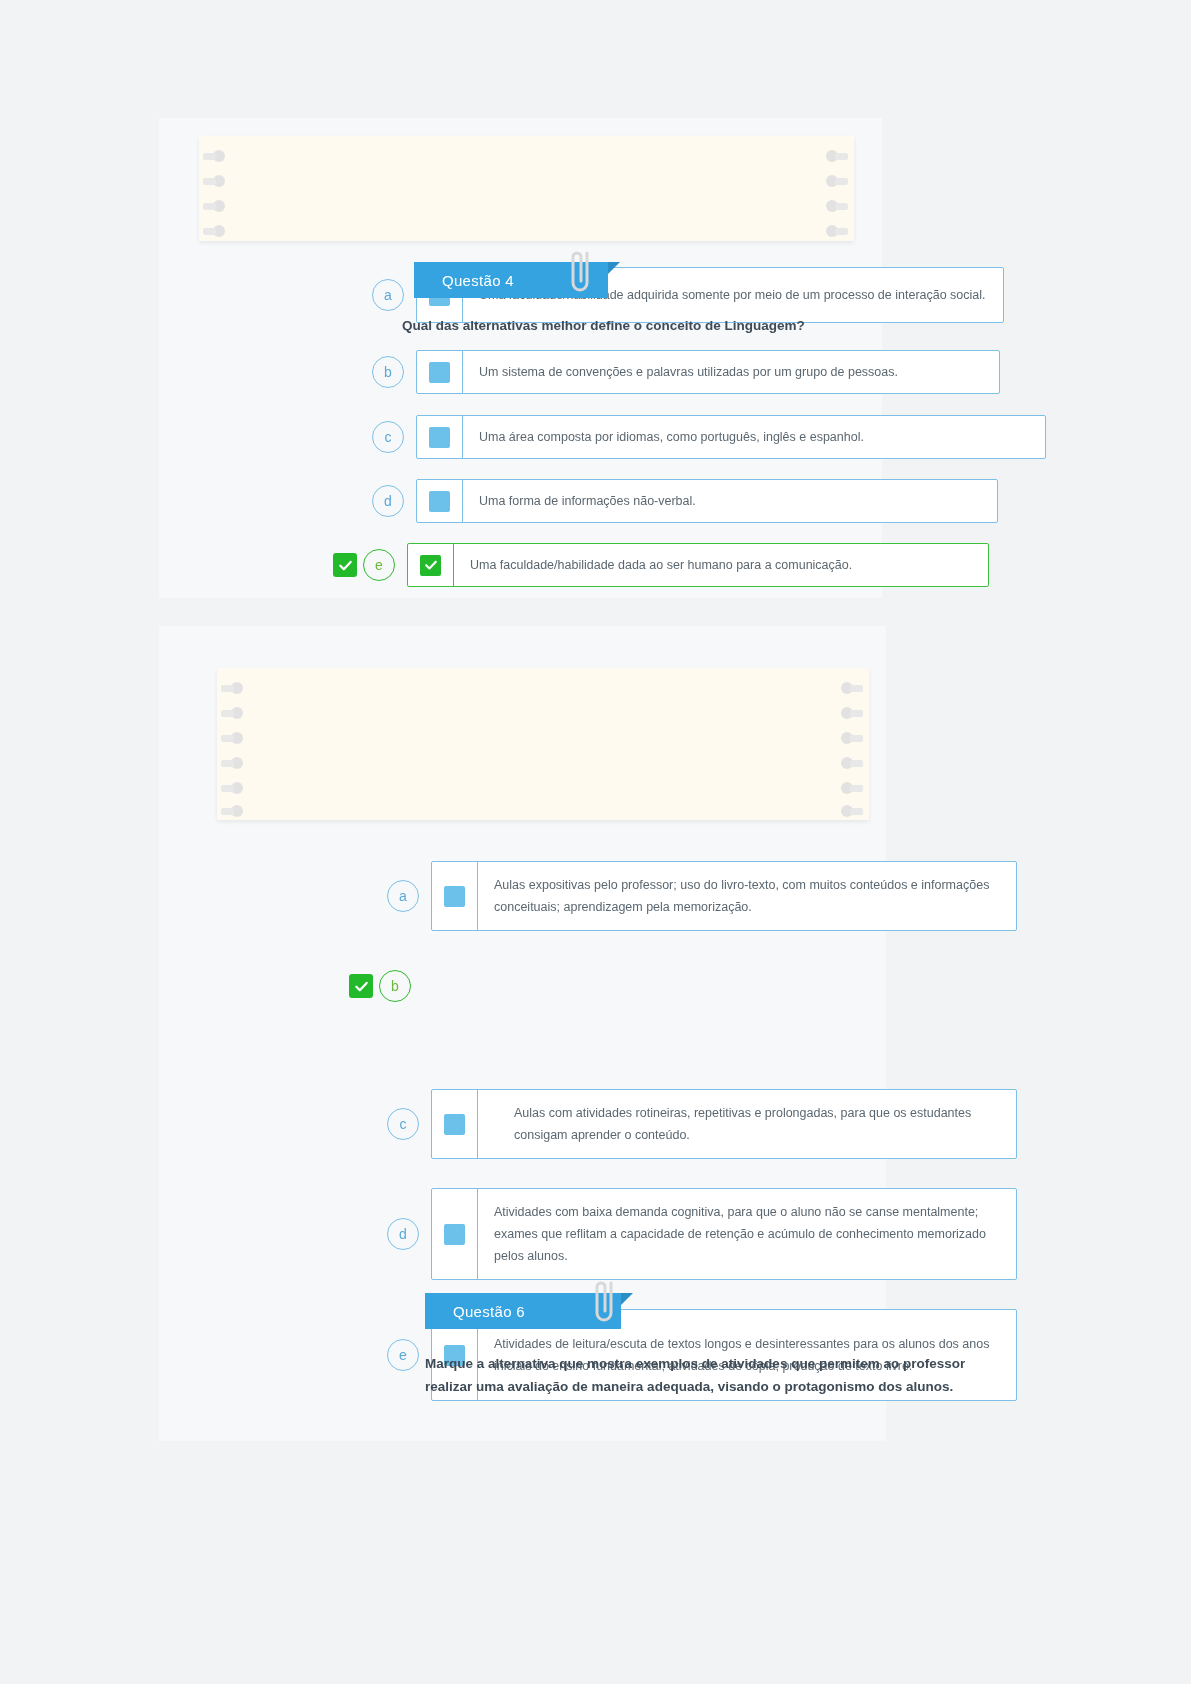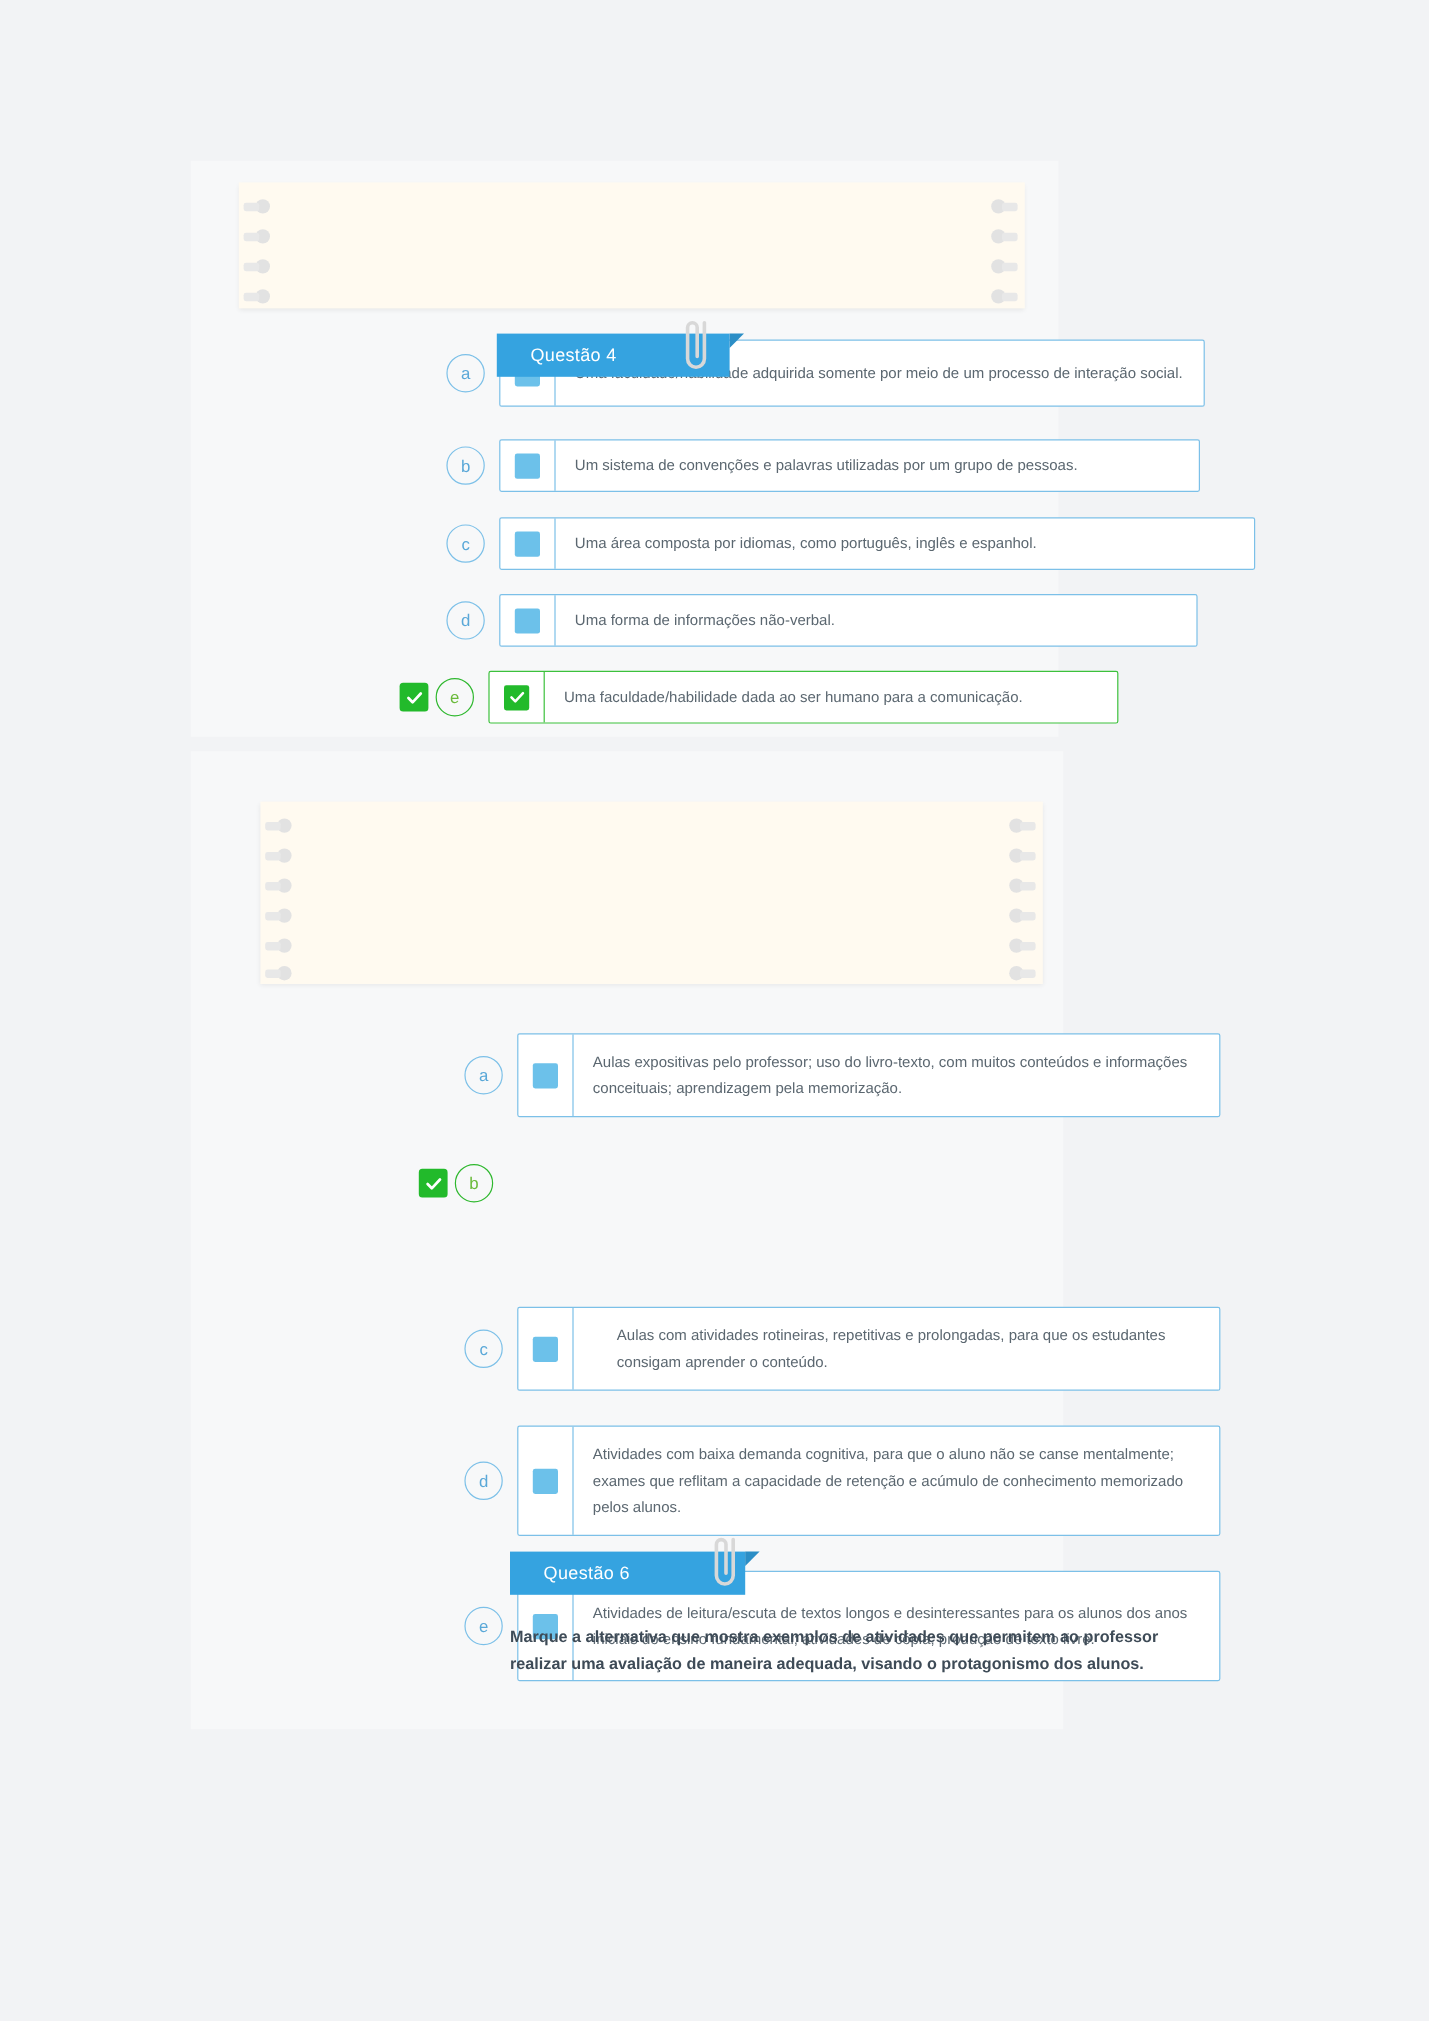--- a/index.html
+++ b/index.html
@@ -21,21 +21,21 @@
     overflow: hidden;
   }
 
   
   .q-card {
     position: absolute;
     background: #f7f8f9;
   }
   #card-q4 {
     left: 159px;
-    top: 134px;
+    top: 118px;
     width: 723px;
     height: 480px;
   }
   #card-q5 {
     left: 159px;
     top: 626px;
     width: 727px;
     height: 815px;
   }
 
@@ -280,20 +280,21 @@
       <svg viewBox="0 0 34 52" xmlns="http://www.w3.org/2000/svg">
         <path d="M24 6 L24 36 a7 7 0 0 1 -14 0 L10 10 a4 4 0 0 1 8 0 L18 34" fill="none" stroke="#d8d8d8" stroke-width="3" stroke-linecap="round" stroke-linejoin="round"></path>
       </svg>
     </div>
 
     <div class="ribbon" id="ribbon-q4">
       <span>Questão 4</span>
       <span class="fold"></span>
     </div>
 
+    <div class="q-text" id="qtext-q4">Qual das alternativas melhor define o conceito de Linguagem?</div>
 
     <div class="options" id="opts-q4">
 
       <div class="option-row" style="left:183px; top:149px;">
         <div class="sel-flag-spacer"></div>
         <div class="letter">a</div>
         <div class="answer-box" style="width:588px; min-height:56px;">
           <div class="cb-cell">
             <div class="cb"></div>
           </div>
@@ -334,21 +335,21 @@
         </div>
       </div>
 
       <div class="option-row selected" style="left:174px; top:425px;">
         <div class="sel-flag">
           <svg viewBox="0 0 16 16" xmlns="http://www.w3.org/2000/svg">
             <path d="M2.5 8.2 L6.2 12 L13.5 4.2" fill="none" stroke="#ffffff" stroke-width="2.4" stroke-linecap="round" stroke-linejoin="round"></path>
           </svg>
         </div>
         <div class="letter">e</div>
-        <div class="answer-box" style="width:525px; min-height:38px;">
+        <div class="answer-box" style="width:582px; min-height:38px;">
           <div class="cb-cell">
             <div class="cb checked">
               <svg viewBox="0 0 16 16" xmlns="http://www.w3.org/2000/svg">
                 <path d="M2.5 8.2 L6.2 12 L13.5 4.2" fill="none" stroke="#ffffff" stroke-width="2.4" stroke-linecap="round" stroke-linejoin="round"></path>
               </svg>
             </div>
           </div>
           <div class="answer-text">Uma faculdade/habilidade dada ao ser humano para a comunicação.</div>
         </div>
       </div>

